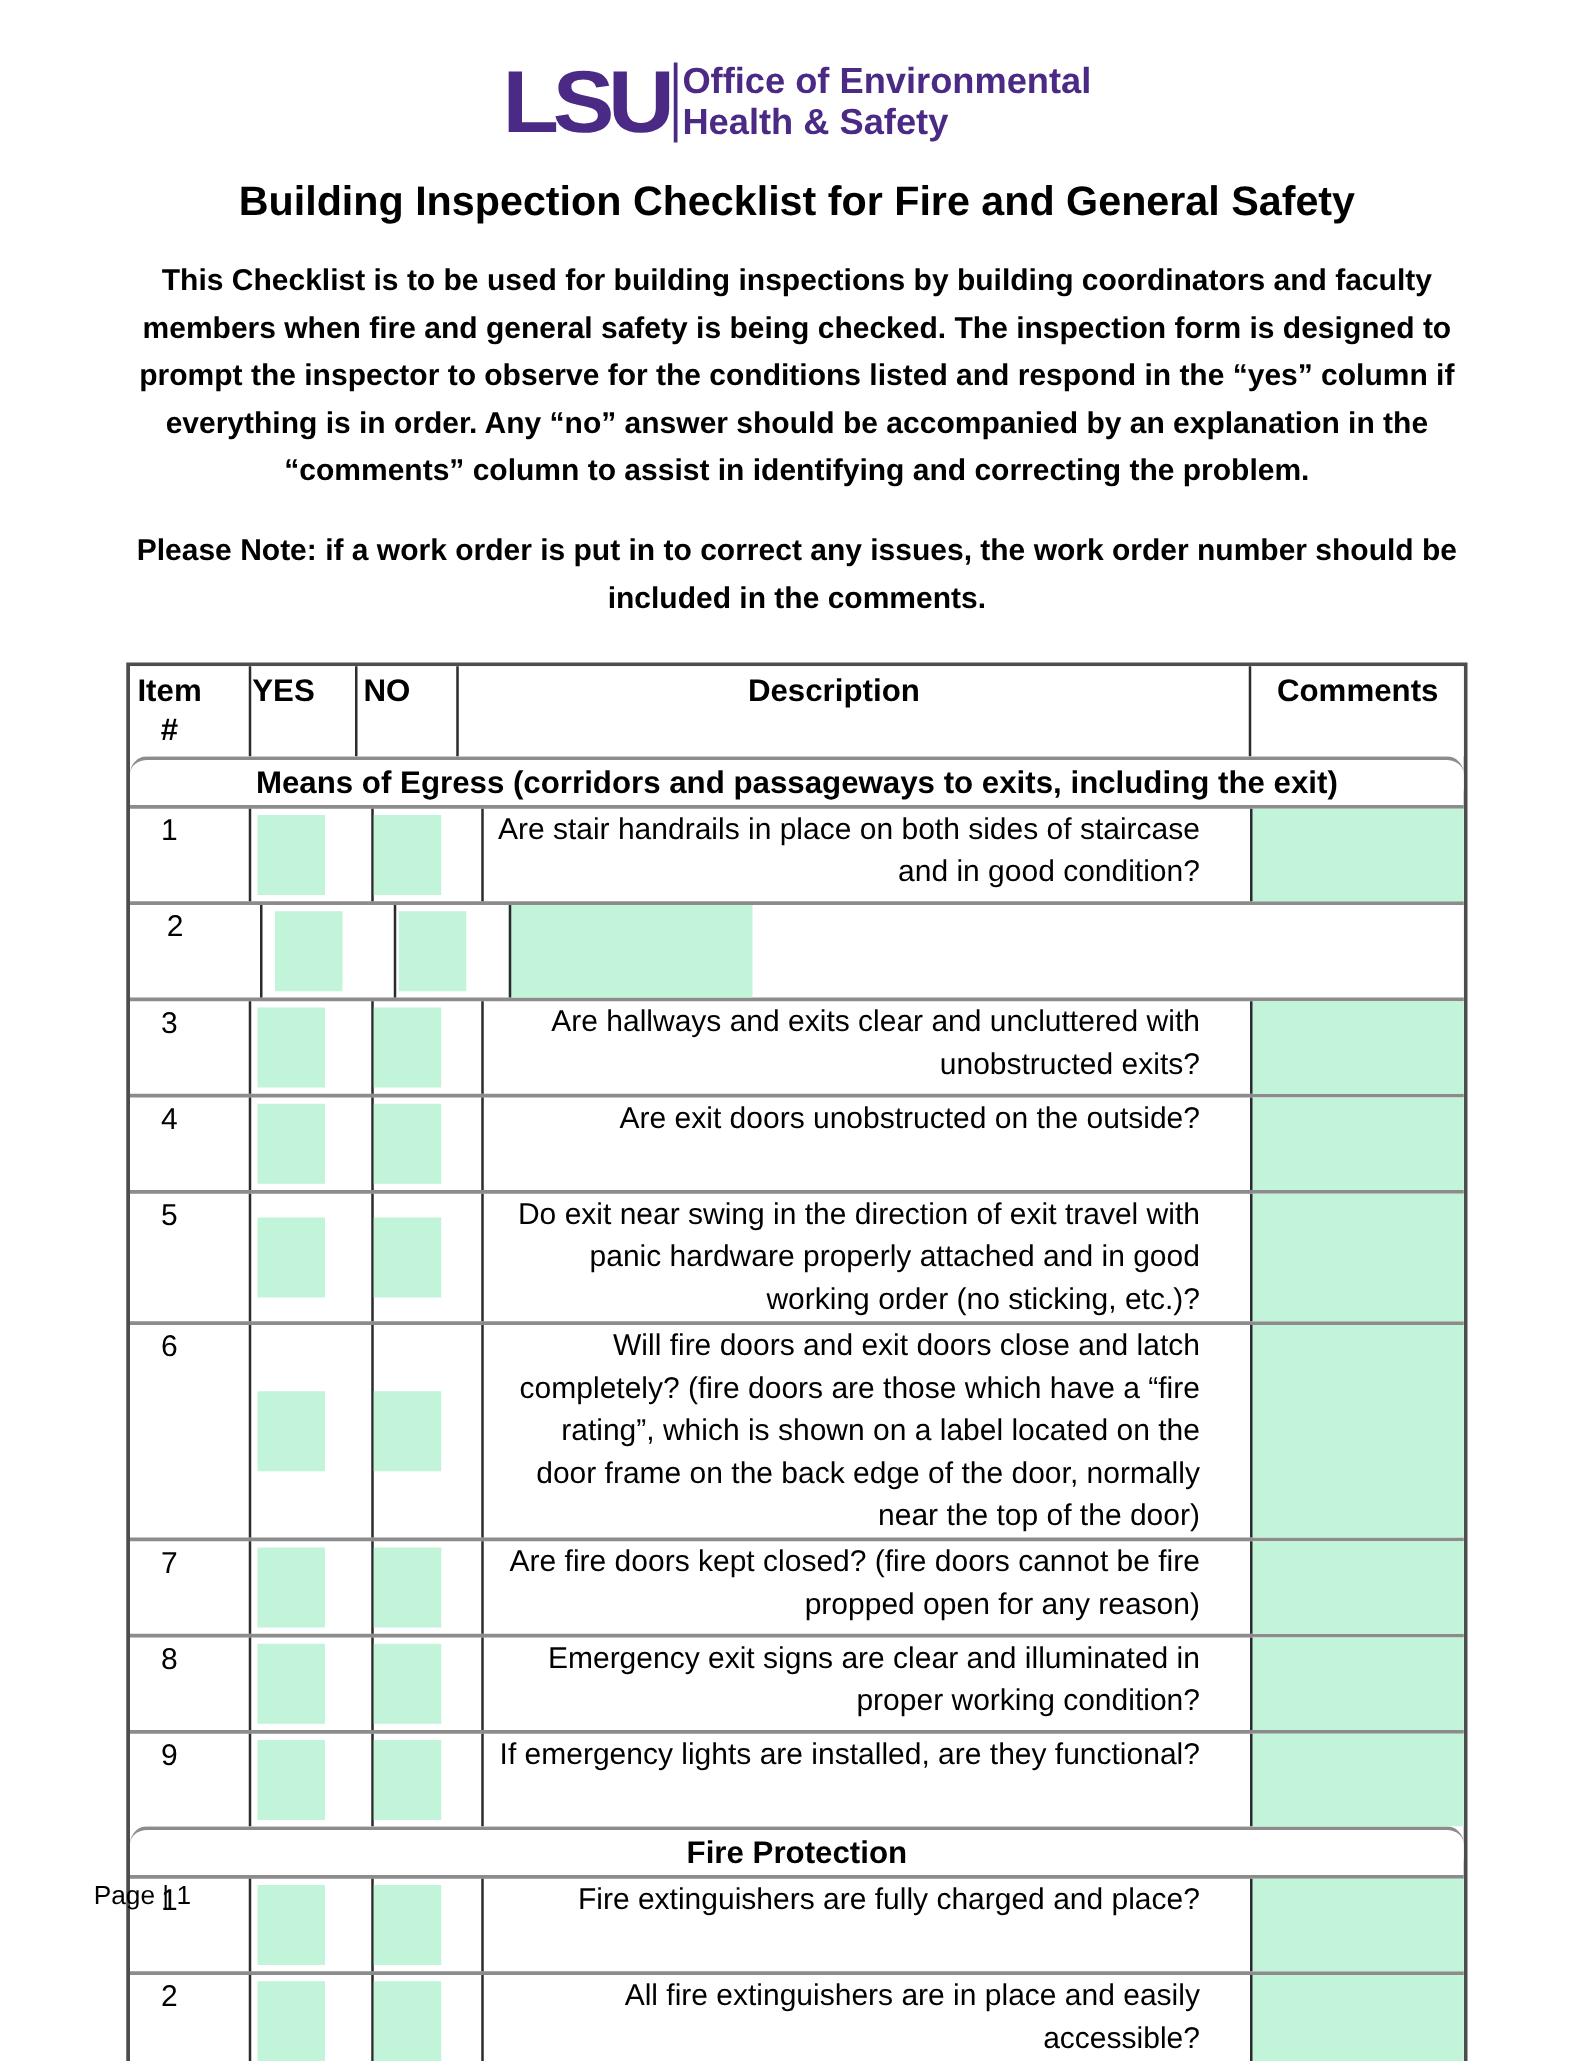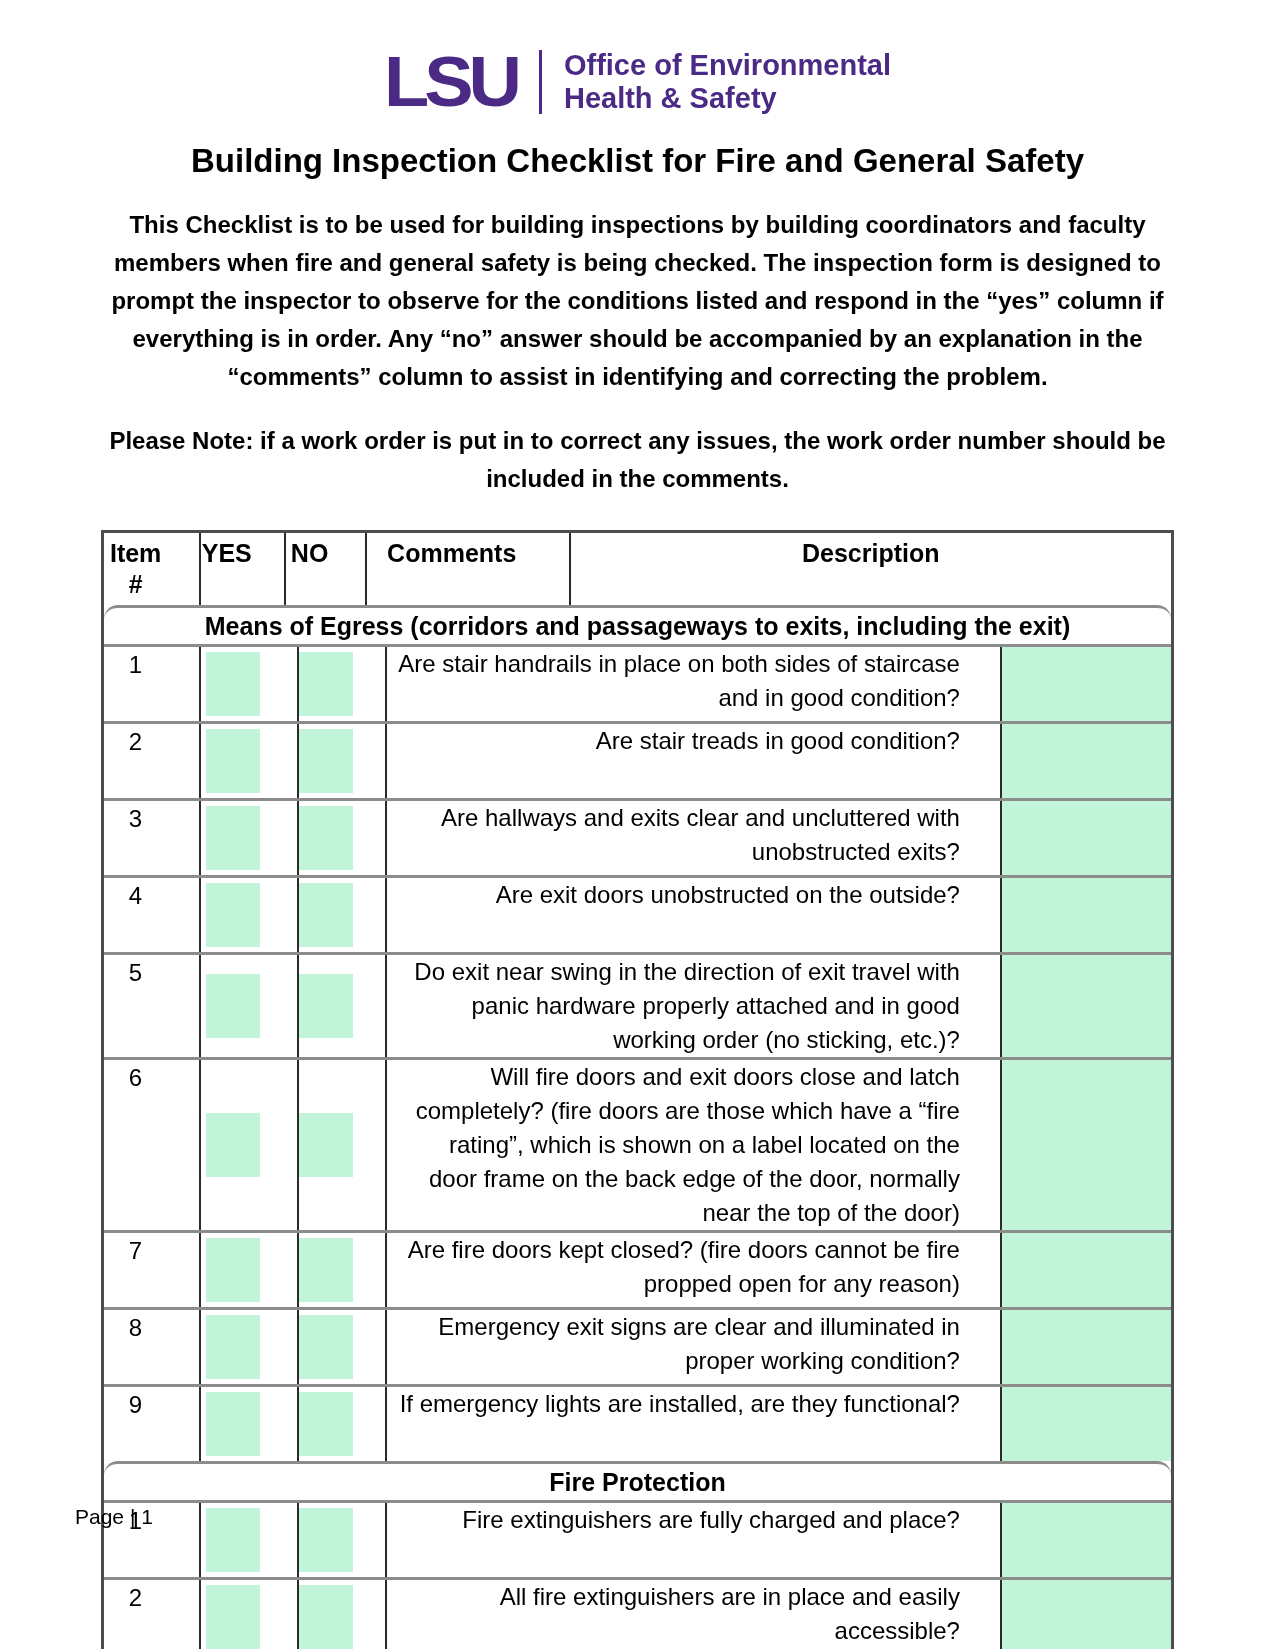--- a/index.html
+++ b/index.html
@@ -8,21 +8,21 @@
     font-family:"Liberation Sans", sans-serif;
     color:#000;
     position:relative;
     overflow:hidden;
   }
   .page { position:relative; width:1275px; height:1649px; background:#fff; }
 
   
   .logo-row {
     display:flex; justify-content:center; align-items:center;
-    gap:22px; padding-top:48px;
+    gap:4px; padding-top:48px;
   }
   .lsu-mark {
     color:var(--brand); font-size:74px; font-weight:bold;
     letter-spacing:-5px; line-height:0.92; transform:scaleY(0.95);
   }
   .logo-divider { width:3px; height:64px; background:var(--brand); }
   .org {
     color:var(--brand); font-weight:bold;
     font-size:29px; line-height:33px;
   }
@@ -113,22 +113,22 @@
 
   <div class="intro">This Checklist is to be used for building inspections by building coordinators and faculty members when fire and general safety is being checked.  The inspection form is designed to prompt the inspector to observe for the conditions listed and respond in the “yes” column if everything is in order.  Any “no” answer should be accompanied by an explanation in the “comments” column to assist in identifying and correcting the problem.</div>
 
   <div class="note">Please Note: if a work order is put in to correct any issues, the work order number should be included in the comments.</div>
 
   <div class="insp-table">
     <div class="t-row hdr">
       <div class="cell h-item">Item #</div>
       <div class="cell h-yes">YES</div>
       <div class="cell h-no">NO</div>
+      <div class="cell h-desc">Description</div>
       <div class="cell h-com">Comments</div>
-      <div class="cell h-desc">Description</div>
     </div>
 
   <div class="t-row section-row">Means of Egress (corridors and passageways to exits, including the exit)</div>
       <div class="t-row">
         <div class="cell c-item cell-num">1</div>
         <div class="cell c-yes cell-check">
           <div class="chk"></div>
         </div>
         <div class="cell c-no cell-check">
           <div class="chk"></div>
@@ -137,21 +137,20 @@
         <div class="cell c-com cell-com"></div>
       </div>
       <div class="t-row">
         <div class="cell c-item cell-num">2</div>
         <div class="cell c-yes cell-check">
           <div class="chk"></div>
         </div>
         <div class="cell c-no cell-check">
           <div class="chk"></div>
         </div>
-        <div class="cell c-desc cell-desc">Are stair treads in good condition?</div>
         <div class="cell c-com cell-com"></div>
       </div>
       <div class="t-row">
         <div class="cell c-item cell-num">3</div>
         <div class="cell c-yes cell-check">
           <div class="chk"></div>
         </div>
         <div class="cell c-no cell-check">
           <div class="chk"></div>
         </div>

